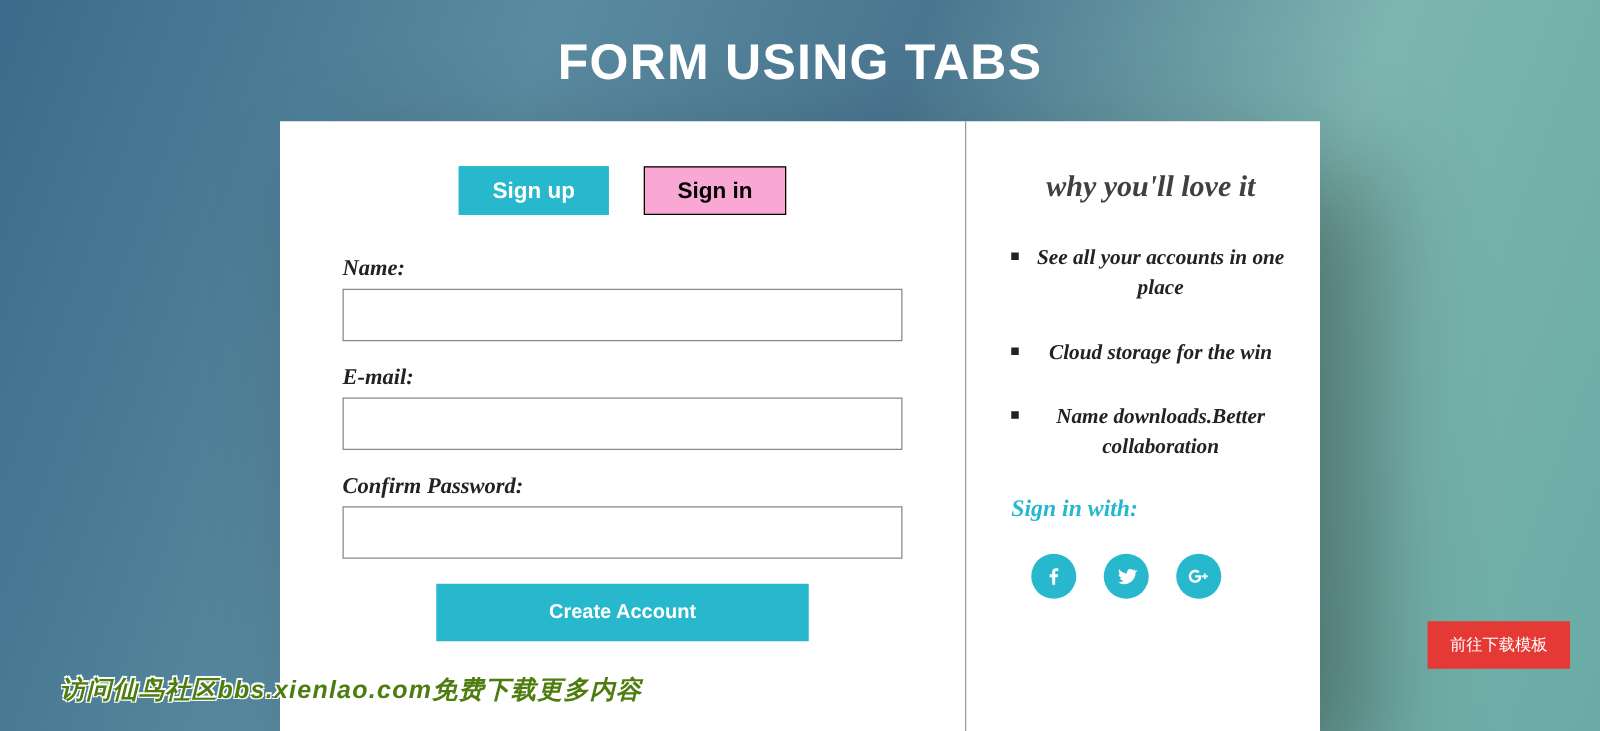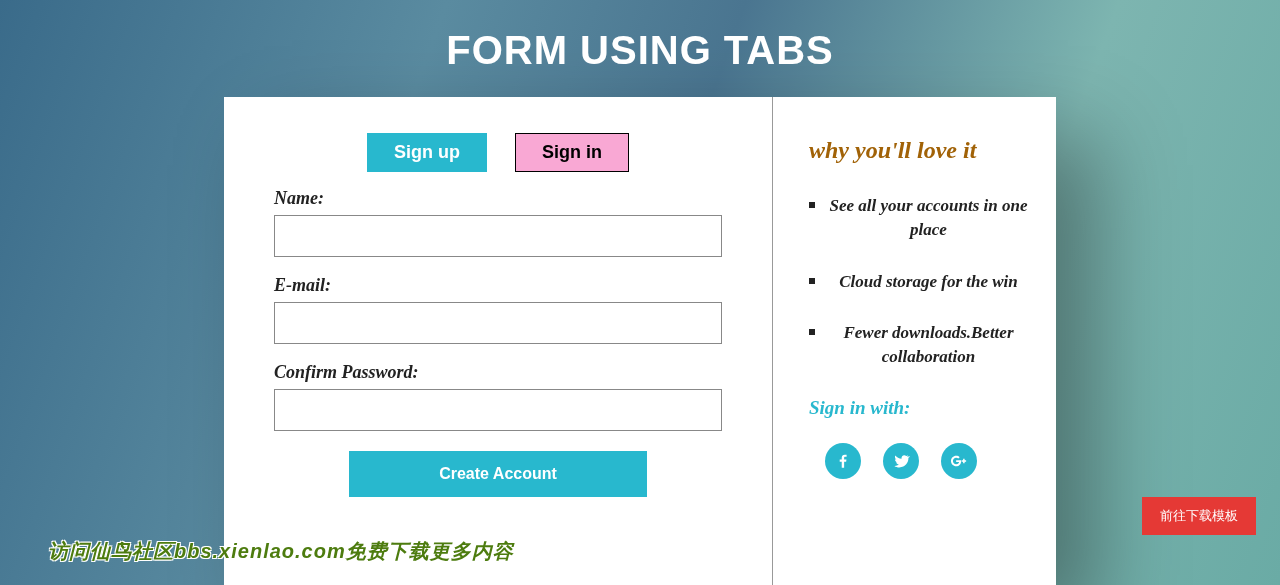--- a/index.html
+++ b/index.html
@@ -14,40 +14,41 @@
   font-family:Arial,Helvetica,sans-serif;letter-spacing:1px;
   padding:28px 0 24px;
 }
 .card{
   width:832px;margin:0 auto;background:#fff;
   box-shadow:40px 40px 80px rgba(0,0,0,.35);
   display:flex;min-height:490px;
 }
 .left{flex:0 0 548px;padding:36px 40px 0 40px;}
 .right{flex:1;border-left:1px solid #999;padding:40px 26px 0 36px;}
-.tabs{display:flex;justify-content:center;gap:28px;margin-bottom:16px;}
+.tabs{display:flex;justify-content:center;gap:28px;margin-bottom:32px;}
 .tab-btn{
   font-family:Arial,sans-serif;font-size:18px;font-weight:600;
   padding:8px 26px;border:1px solid #000;background:#f9a8d4;cursor:pointer;
 }
 .tab-btn.active{background:#28b8ce;color:#fff;border-color:#28b8ce;}
 .field{margin:0 10px 18px 10px;}
 .field label{display:block;font-style:italic;font-weight:bold;font-size:18px;margin-bottom:6px;color:#222;}
 .field input{
   width:100%;height:42px;border:1px solid #888;background:#fff;
   font-size:15px;padding:0 10px;
 }
 .submit-btn{
   display:block;margin:20px auto 0;background:#28b8ce;color:#fff;
   border:none;font-family:Arial,sans-serif;font-weight:600;font-size:16px;
   padding:14px 90px;cursor:pointer;
 }
 .love-title{
-  color:#a16207;font-style:italic;font-weight:bold;font-size:24px;
+  color:#404040;font-style:italic;font-weight:bold;font-size:24px;
   margin-bottom:30px;
+  margin-left:28px;
 }
 .benefits{list-style:none;text-align:center;}
 .benefits li{
   position:relative;padding-left:18px;font-style:italic;font-weight:bold;
   font-size:17px;color:#222;margin-bottom:28px;line-height:1.4;
 }
 .benefits li:before{
   content:'';position:absolute;left:0;top:8px;width:6px;height:6px;background:#222;
 }
 .signin-with{
@@ -94,21 +95,21 @@
       <input type="password" style="">
     </div>
     <button class="submit-btn">Create Account</button>
   </div>
 
   <div class="right">
     <div class="love-title">why you'll love it</div>
     <ul class="benefits">
       <li>See all your accounts in one place</li>
       <li>Cloud storage for the win</li>
-      <li>Fewer downloads.Better collaboration</li>
+      <li>Name downloads.Better collaboration</li>
     </ul>
     <div class="signin-with">Sign in with:</div>
     <div class="socials">
       <div class="soc">
         <svg viewBox="0 0 24 24">
             <path d="M13.5 21v-8h2.7l.4-3.1h-3.1V7.9c0-.9.3-1.5 1.6-1.5h1.7V3.6C16.5 3.6 15.5 3.5 14.3 3.5c-2.4 0-4 1.5-4 4.1v2.3H7.6V13h2.7v8h3.2z"></path>
           </svg>
       </div>
       <div class="soc">
         <svg viewBox="0 0 24 24">

